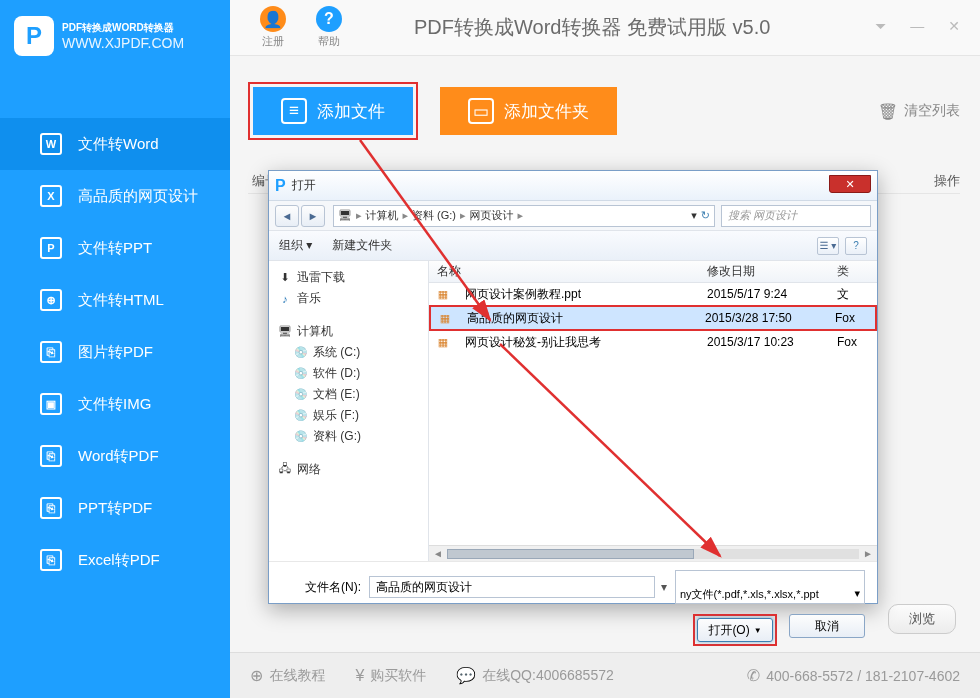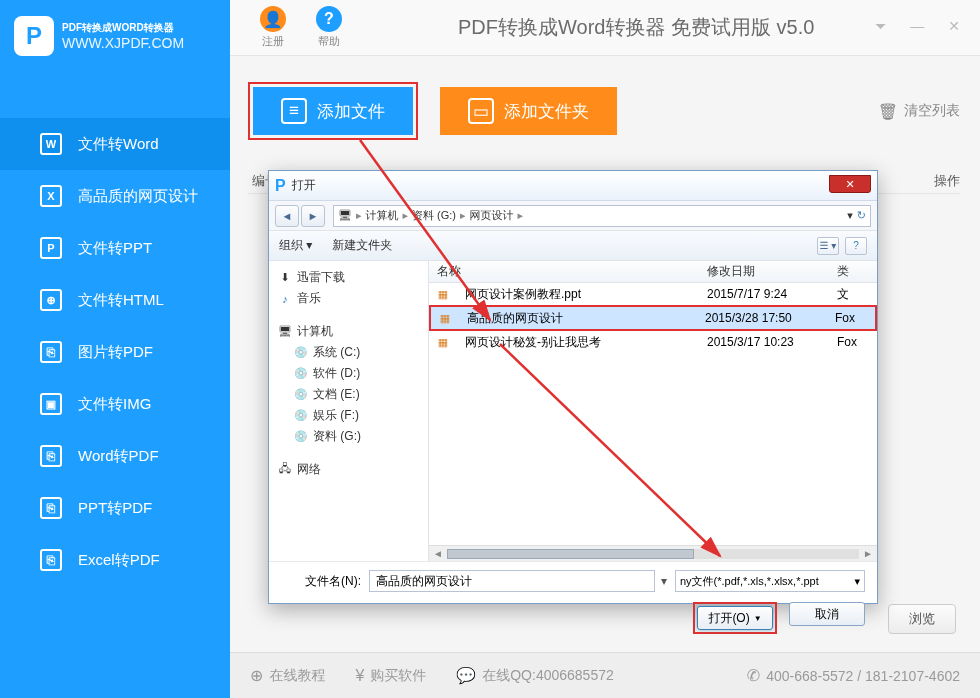--- a/index.html
+++ b/index.html
@@ -17,21 +17,21 @@
 .side-item.active { background: #0f8fee; }
 .side-icon { width: 22px; height: 22px; border: 2px solid #fff; border-radius: 3px; display: flex; align-items: center; justify-content: center; margin-right: 16px; font-size: 11px; font-weight: bold; }
 
 
 .header { position: absolute; left: 230px; top: 0; right: 0; height: 56px; background: #f9f9f9; border-bottom: 1px solid #e5e5e5; display: flex; align-items: center; }
 .header-btn { display: flex; flex-direction: column; align-items: center; margin-left: 30px; cursor: pointer; }
 .header-btn-icon { width: 26px; height: 26px; border-radius: 50%; display: flex; align-items: center; justify-content: center; color: #fff; font-size: 16px; font-weight: bold; }
 .header-btn-icon.reg { background: #ff8c1a; }
 .header-btn-icon.help { background: #1e9fff; }
 .header-btn-label { font-size: 11px; color: #888; margin-top: 2px; }
-.header-title { color: #6b6b6b; font-size: 20px; margin-left: 116px; }
+.header-title { color: #6b6b6b; font-size: 20px; margin-left: 72px; }
 .window-controls { position: absolute; right: 20px; top: 18px; display: flex; gap: 24px; color: #bbb; }
 .wc { cursor: pointer; font-size: 14px; }
 
 
 .toolbar { position: absolute; left: 248px; top: 82px; right: 20px; display: flex; align-items: center; }
 .highlight-box { border: 2px solid #e03030; padding: 3px; display: inline-block; }
 .btn-add-file { background: #1e9fff; color: #fff; height: 48px; padding: 0 28px; display: flex; align-items: center; font-size: 17px; cursor: pointer; border: none; }
 .btn-add-folder { background: #ff8c1a; color: #fff; height: 48px; padding: 0 28px; display: flex; align-items: center; font-size: 17px; cursor: pointer; border: none; margin-left: 22px; }
 .btn-icon { width: 26px; height: 26px; border: 2px solid #fff; border-radius: 4px; margin-right: 10px; display: flex; align-items: center; justify-content: center; }
 .clear-list { margin-left: auto; display: flex; align-items: center; color: #888; cursor: pointer; font-size: 14px; }
@@ -39,21 +39,21 @@
 
 
 .table-hdr { position: absolute; left: 248px; top: 168px; right: 20px; height: 26px; display: flex; align-items: center; color: #555; font-size: 13px; border-bottom: 1px solid #e5e5e5; }
 .table-hdr span:nth-child(1) { margin-left: 4px; }
 .table-hdr span:nth-child(2) { margin-left: auto; }
 
 
 .footer { position: absolute; left: 230px; bottom: 0; right: 0; height: 46px; background: #eee; border-top: 1px solid #ddd; display: flex; align-items: center; padding: 0 20px; color: #9a9a9a; font-size: 14px; }
 .footer-item { display: flex; align-items: center; margin-right: 30px; }
 .footer-icon { margin-right: 6px; font-size: 16px; }
-.browse-btn { position: absolute; right: 24px; bottom: 64px; width: 68px; height: 30px; background: linear-gradient(#fcfcfc,#ececec); border: 1px solid #ccc; border-radius: 4px; color: #555; font-size: 13px; cursor: pointer; }
+.browse-btn { position: absolute; right: 24px; bottom: 64px; width: 68px; height: 30px; background: linear-gradient(#fcfcfc,#ececec); border: 1px solid #ccc; border-radius: 10px; color: #555; font-size: 13px; cursor: pointer; }
 
 
 .dialog { position: absolute; left: 268px; top: 170px; width: 610px; height: 434px; background: #fff; border: 1px solid #7a9ec7; box-shadow: 0 6px 20px rgba(0,0,0,0.3); }
 .dlg-titlebar { height: 30px; background: linear-gradient(#fff,#eaf2fb); border-bottom: 1px solid #d0dae6; display: flex; align-items: center; padding: 0 6px; position: relative; }
 .dlg-title { font-size: 12px; color: #333; margin-left: 6px; }
 .dlg-close { position: absolute; right: 6px; top: 4px; width: 42px; height: 18px; background: #c9302c; border-radius: 0 0 3px 3px; border: 1px solid #8b1a17; color: #fff; display: flex; align-items: center; justify-content: center; font-size: 11px; cursor: pointer; }
 .dlg-nav { height: 30px; background: #f5f7fa; border-bottom: 1px solid #e0e4ea; display: flex; align-items: center; padding: 0 6px; }
 .nav-arrows { display: flex; gap: 2px; margin-right: 8px; }
 .nav-arrow { width: 24px; height: 22px; background: linear-gradient(#fdfdfd,#e8eef6); border: 1px solid #b8c4d4; border-radius: 3px; display: flex; align-items: center; justify-content: center; color: #4a6a92; font-size: 11px; cursor: pointer; }
 .breadcrumb { flex: 1; height: 22px; background: #fff; border: 1px solid #b8c4d4; display: flex; align-items: center; font-size: 11px; color: #333; padding: 0 4px; }
@@ -74,21 +74,21 @@
 .col-date { width: 130px; }
 .col-type { width: 40px; }
 .list-row { display: flex; align-items: center; height: 22px; cursor: pointer; padding-left: 6px; }
 .list-row.selected { background: #cee5ff; }
 .row-highlight { border: 2px solid #e03030; padding: 0; margin: 0; }
 .file-icon { width: 16px; height: 14px; margin-right: 6px; color: #d9822b; font-size: 11px; display:flex; align-items:center; justify-content:center; }
 .dlg-bottom { padding: 8px 12px; border-top: 1px solid #e8e8e8; }
 .filename-row { display: flex; align-items: center; font-size: 12px; margin-bottom: 10px; }
 .filename-label { width: 80px; text-align: right; margin-right: 8px; }
 .filename-input { flex: 1; height: 22px; border: 1px solid #b8c4d4; padding: 0 6px; font-size: 12px; }
-.filetype-select { width: 190px; height: 22px; border: 1px solid #b8c4d4; margin-left: 8px; font-size: 11px; padding: 1px 4px; display: flex; align-items: center; justify-content: space-between; cursor: pointer; }
+.filetype-select { width: 190px; height: 22px; border: 1px solid #b8c4d4; margin-left: 8px; font-size: 11px; padding: 16px 4px; display: flex; align-items: flex-start; justify-content: space-between; cursor: pointer; }
 .dlg-buttons { display: flex; justify-content: flex-end; gap: 12px; }
 .dlg-btn { width: 76px; height: 24px; background: linear-gradient(#fdfdfd,#e8eef6); border: 1px solid #8aa6c6; border-radius: 3px; font-size: 12px; cursor: pointer; display:flex; align-items:center; justify-content:center; }
 .dlg-btn.primary { border: 1px solid #3c7fb1; box-shadow: 0 0 4px rgba(60,127,177,0.6); }
 .open-highlight { border: 2px solid #e03030; padding: 2px; display: inline-block; }
 
 
 .arrow-svg { position: absolute; pointer-events: none; }
 </style>
 </head>
 <body>
@@ -218,20 +218,23 @@
       <span class="bc-sep">▸</span>
       <span>资料 (G:)</span>
       <span class="bc-sep">▸</span>
       <span>网页设计</span>
       <span class="bc-sep">▸</span>
       <span style="margin-left:auto;display:flex;gap:4px">
           <span>▾</span>
           <span style="color:#3c7fb1">↻</span>
         </span>
     </div>
+    <div class="search-box">
+        <span>搜索 网页设计</span>
+      </div>
   </div>
   <div class="dlg-toolbar">
     <span class="dlg-toolbar-item"><span>组织</span> ▾</span>
     <span class="dlg-toolbar-item">新建文件夹</span>
     <div class="view-icons">
       <span>☰ ▾</span>
       <span style="color:#3c7fb1">?</span>
     </div>
   </div>
   <div class="dlg-body">
@@ -277,21 +280,21 @@
     </div>
     <div class="dlg-list" style="position:relative">
       <div class="list-hdr">
         <div class="col-name">名称</div>
         <div class="col-date">修改日期</div>
         <div class="col-type">类</div>
       </div>
       <div class="list-row">
         <span class="file-icon">▦</span>
         <span class="col-name">网页设计案例教程.ppt</span>
-        <span class="col-date">2015/7/17 9:24</span>
+        <span class="col-date">2015/5/17 9:24</span>
         <span class="col-type">文</span>
       </div>
       <div class="row-highlight">
         <div class="list-row selected">
           <span class="file-icon">▦</span>
           <span class="col-name">高品质的网页设计</span>
           <span class="col-date">2015/3/28 17:50</span>
           <span class="col-type">Fox</span>
         </div>
       </div>

